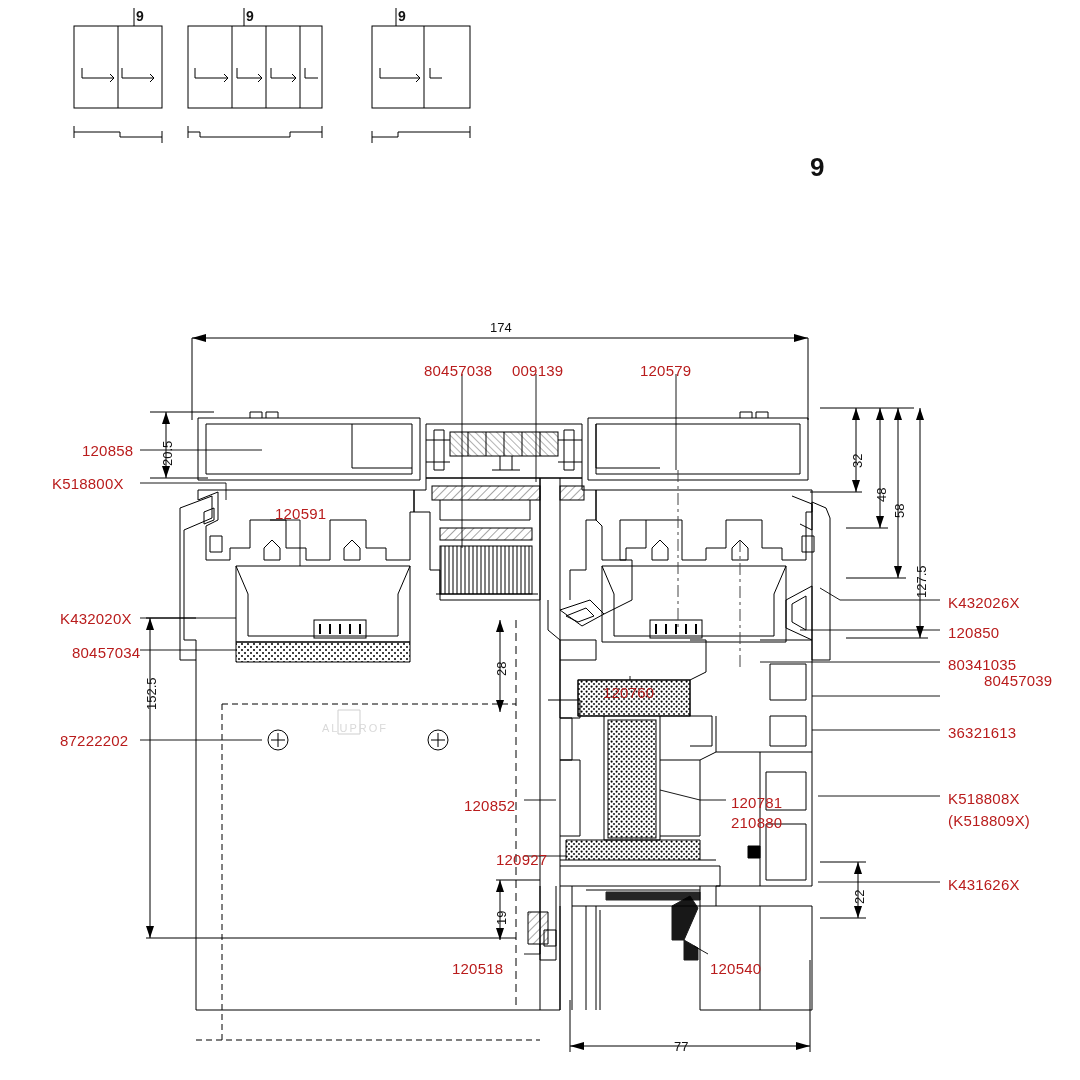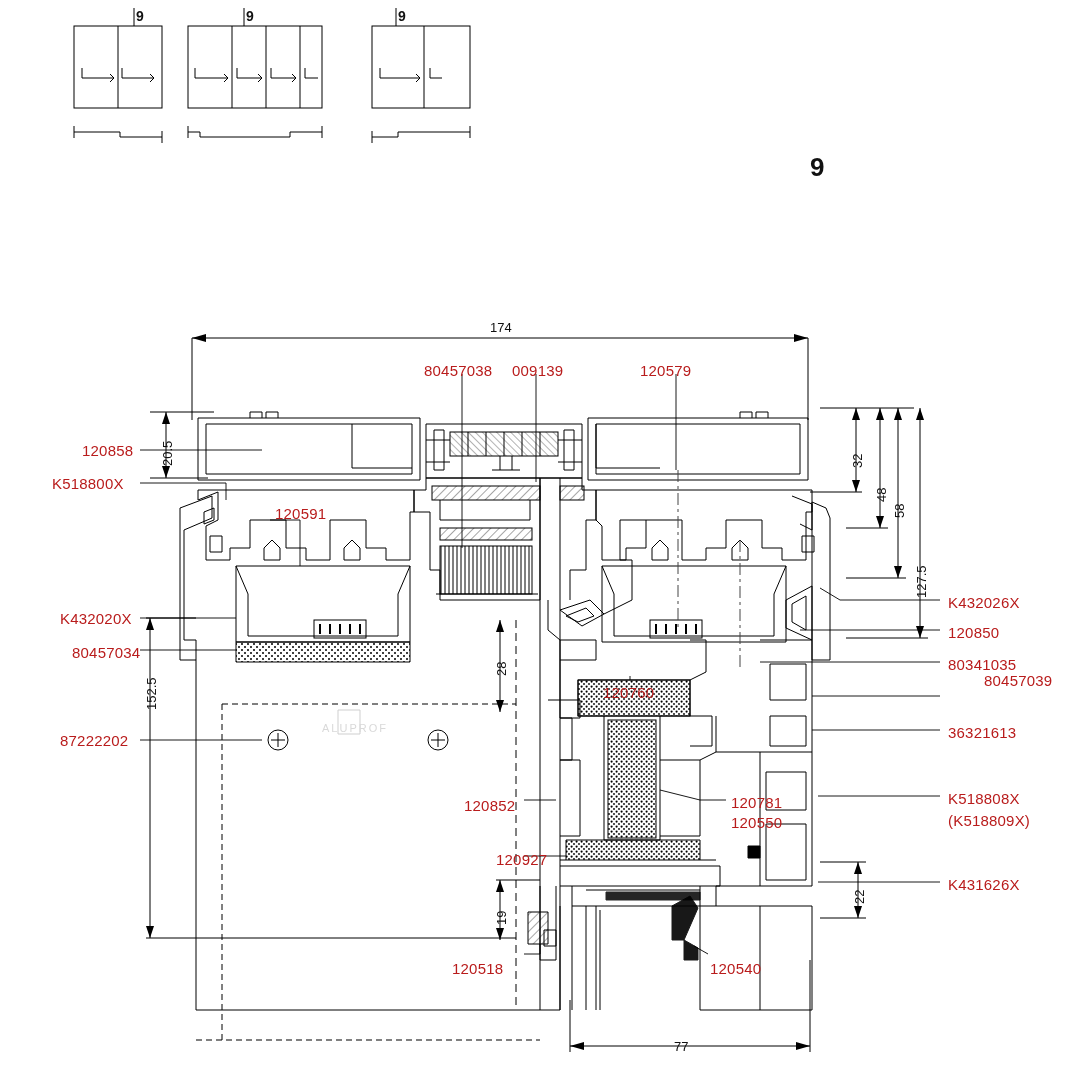--- a/index.html
+++ b/index.html
@@ -421,16 +421,16 @@
 <div class="lbl" style="left:948px; top:664px; transform:translateY(-50%);">80341035</div>
 <div class="lbl" style="left:948px; top:680px; transform:translateY(-50%);margin-left:36px;">80457039</div>
 <div class="lbl" style="left:948px; top:732px; transform:translateY(-50%);">36321613</div>
 <div class="lbl" style="left:948px; top:798px; transform:translateY(-50%);">K518808X</div>
 <div class="lbl" style="left:948px; top:820px; transform:translateY(-50%);">(K518809X)</div>
 <div class="lbl" style="left:948px; top:884px; transform:translateY(-50%);">K431626X</div>
 
 <div class="lbl" style="left:603px; top:692px; transform:translateY(-50%);text-align:center;">120760</div>
 <div class="lbl" style="left:452px; top:805px; transform:translateY(-50%);margin-left:12px;">120852</div>
 <div class="lbl" style="left:731px; top:802px; transform:translateY(-50%);">120781</div>
-<div class="lbl" style="left:731px; top:822px; transform:translateY(-50%);">120550</div>
+<div class="lbl" style="left:731px; top:822px; transform:translateY(-50%);">210880</div>
 <div class="lbl" style="left:452px; top:859px; transform:translateY(-50%);margin-left:44px;">120927</div>
 <div class="lbl" style="left:452px; top:968px; transform:translateY(-50%);">120518</div>
 <div class="lbl" style="left:710px; top:968px; transform:translateY(-50%);">120540</div>
 
 </body></html>

